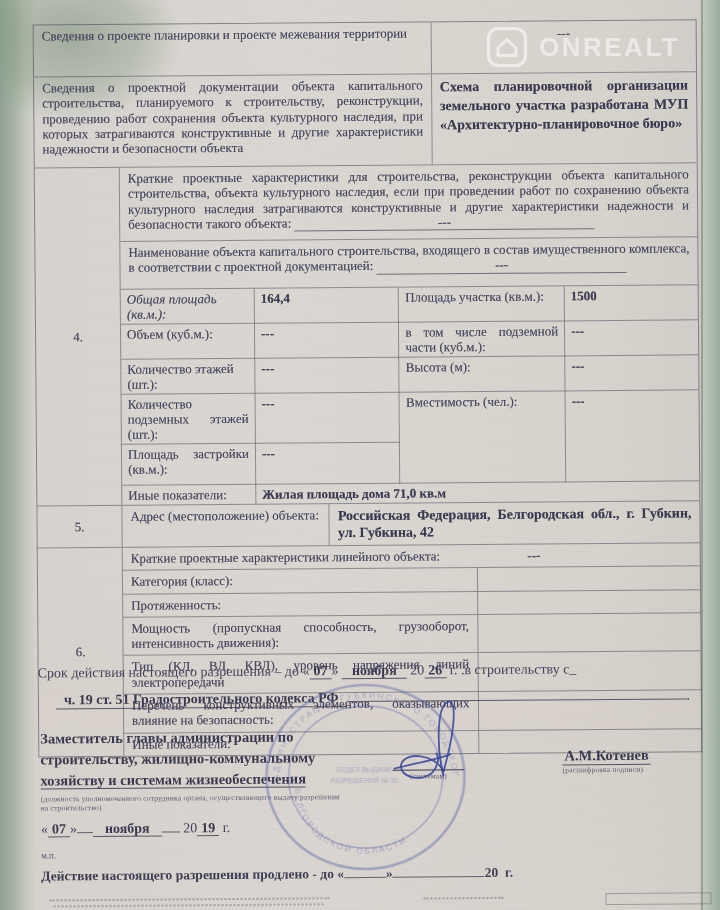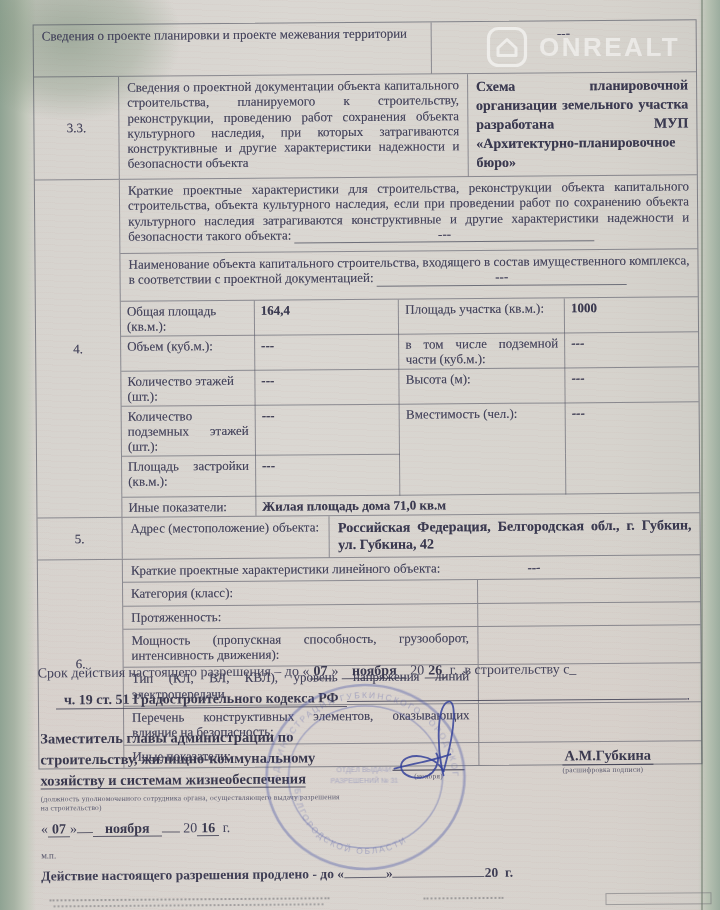--- a/index.html
+++ b/index.html
@@ -40,21 +40,21 @@
   .fill{display:inline-block;border-bottom:1px solid rgba(74,76,92,.75);text-align:center;vertical-align:baseline;}
   .w1{width:300px;}
   .w2{width:250px;}
   
   table.metrics{border-collapse:collapse;width:100%;table-layout:fixed;font-size:13px;line-height:15px;}
   table.metrics td{border:1px solid rgba(74,76,92,.55);padding:2px 6px;vertical-align:top;}
   table.metrics tr td:first-child{border-left:none;}
   table.metrics tr td:last-child{border-right:none;}
   table.metrics tr:first-child td{border-top:none;}
   table.metrics tr:last-child td{border-bottom:none;}
-  .c1{width:23%;} .c2{width:25%;} .c3{width:29%;} .c4{width:23%;}
+  .c1{width:23%;font-style:italic;} .c2{width:25%;} .c3{width:29%;} .c4{width:23%;}
   
   .l5{flex:0 0 33%;border-right:1px solid rgba(74,76,92,.55);}
   .v5{flex:1;font-size:14px;line-height:17px;}
   
   .r6row{display:flex;border-bottom:1px solid rgba(74,76,92,.55);}
   .r6row:last-child{border-bottom:none;}
   .r6label{flex:0 0 58.5%;border-right:1px solid rgba(74,76,92,.55);}
   .r6empty{flex:1;min-height:20px;}
   .r6head{display:flex;border-bottom:1px solid rgba(74,76,92,.55);}
   .r6headval{margin-left:auto;margin-right:27%;font-weight:bold;}
@@ -108,21 +108,20 @@
       <div class="trow" style="min-height:51px">
         <div class="split">
           <div class="lcell cellpad just">Сведения о проекте планировки и проекте межевания территории</div>
           <div class="rcell">
               <span class="val-top">---</span>
             </div>
         </div>
       </div>
 
       <div class="trow" style="min-height:90px">
-        <div class="numcell">3.3.</div>
         <div class="split">
           <div class="lcell cellpad just">Сведения о проектной документации объекта капитального строительства, планируемого к строительству, реконструкции, проведению работ сохранения объекта культурного наследия, при которых затрагиваются конструктивные и другие характеристики надежности и безопасности объекта</div>
           <div class="rcell cellpad just bold" style="font-size:14px;line-height:19px">Схема планировочной организации земельного участка разработана МУП «Архитектурно-планировочное бюро»</div>
         </div>
       </div>
 
       <div class="trow">
         <div class="numcell">4.</div>
         <div class="stack">
           <div class="sub cellpad just" style="min-height:66px">
@@ -133,21 +132,21 @@
             <span>Наименование объекта капитального строительства, входящего в состав имущественного комплекса, в соответствии с проектной документацией:</span>
             <span class="fill w2"><span>---</span></span>
           </div>
           <div class="sub">
             <table class="metrics">
               <tbody>
                   <tr>
                 <td class="c1">Общая площадь (кв.м.):</td>
                 <td class="c2 bold">164,4</td>
                 <td class="c3">Площадь участка (кв.м.):</td>
-                <td class="c4 bold">1000</td>
+                <td class="c4 bold">1500</td>
               </tr>
               <tr>
                 <td>Объем (куб.м.):</td>
                 <td class="bold">---</td>
                 <td class="just">в том числе подземной части (куб.м.):</td>
                 <td class="bold">---</td>
               </tr>
               <tr>
                 <td>Количество этажей (шт.):</td>
                 <td class="bold">---</td>
@@ -230,31 +229,31 @@
     </div>
 
     <div class="abs f-pos">
       <span>Заместитель главы администрации по строительству, жилищно-коммунальному</span>
       <span class="pos-u">хозяйству и системам жизнеобеспечения</span>
     </div>
     <div class="abs tiny f-pos-note">(должность уполномоченного сотрудника органа, осуществляющего выдачу разрешения на строительство)</div>
 
     <div class="abs f-sig">
       <div class="sig-rule"></div>
-      <div class="tiny">(ноября)</div>
+      <div class="tiny">(системам)</div>
     </div>
 
     <div class="abs f-name">
-      <span class="name-txt">А.М.Губкина</span>
+      <span class="name-txt">А.М.Котенев</span>
       <div class="tiny">(расшифровка подписи)</div>
     </div>
 
     <div class="abs f-date">
       <span>«</span><span class="uline">07</span><span>»</span><span class="dgap" style="width:16px"></span><span class="uline" style="padding:0 12px">ноября</span><span class="dgap" style="width:18px"></span>
-      <span>20</span><span class="uline">16</span>
+      <span>20</span><span class="uline">19</span>
       <span>г.</span>
     </div>
 
     <div class="abs f-mp">м.п.</div>
 
     <div class="abs f-prolong">
       <span>Действие настоящего разрешения продлено - до «</span><span class="pgap" style="width:42px"></span><span>»</span><span class="pgap" style="width:92px"></span><span>20</span>&nbsp;&nbsp;<span>г.</span>
     </div>
 
     <svg class="abs stamp" width="215" height="196" viewBox="0 0 215 196">

